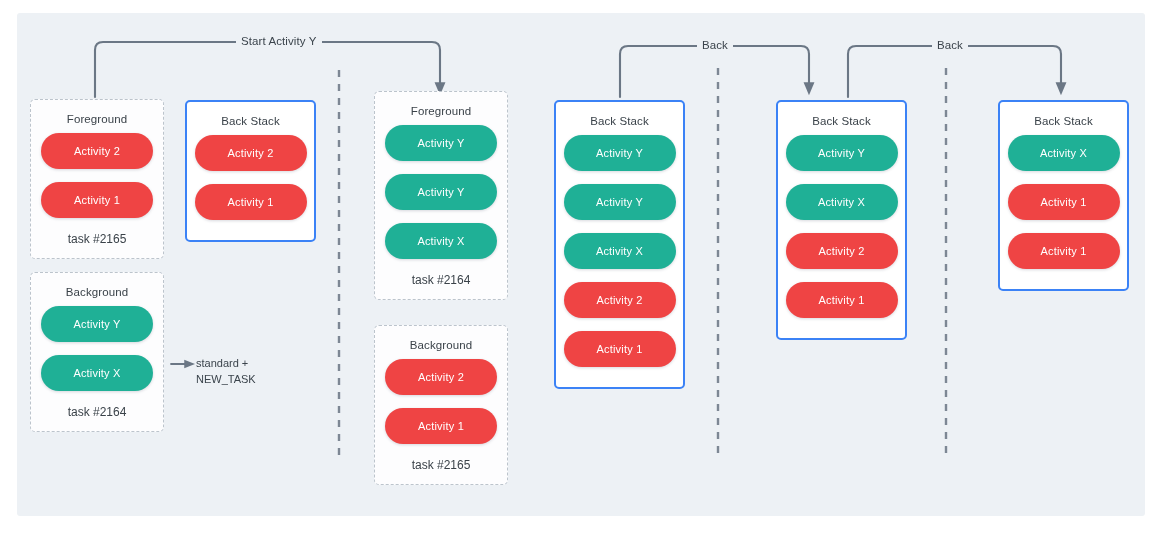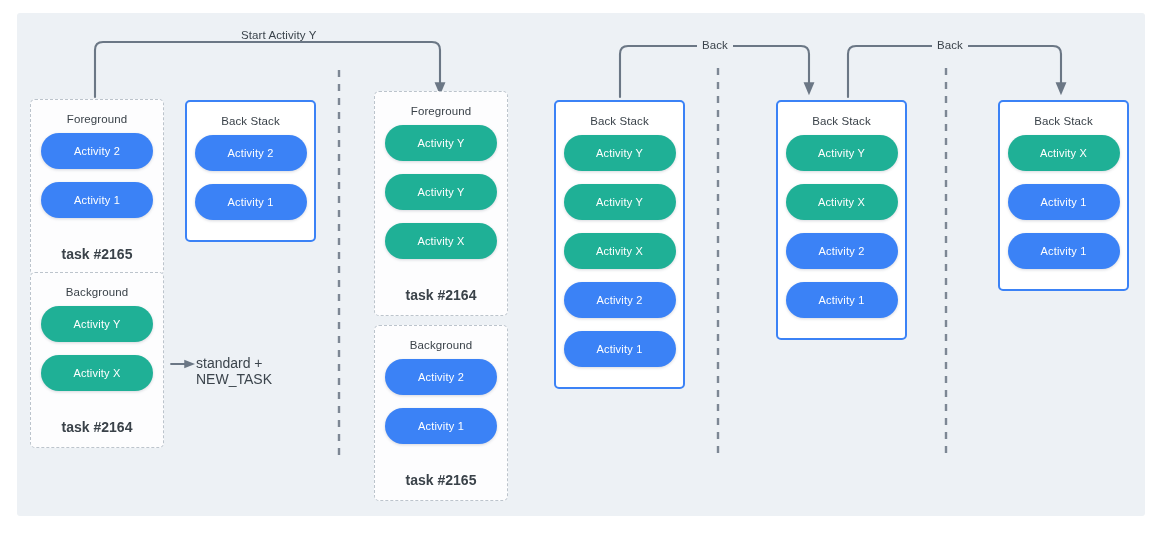--- a/index.html
+++ b/index.html
@@ -76,46 +76,45 @@
     display: flex;
     align-items: center;
     justify-content: center;
     color: #ffffff;
     font-size: 11px;
     letter-spacing: 0.2px;
     margin-bottom: 13px;
     box-shadow: 0 1px 3px rgba(40, 45, 70, 0.18);
     white-space: nowrap;
   }
-  .pill.purple { background: #3b82f6; text-align: center; }
+  .pill.purple { background: #ef4444; text-align: center; }
   .pill.teal   { background: #1fb096; }
 
   .task-label {
-    font-size: 14px;
+    font-size: 12px;
     color: #3a4249;
-    margin-top: 15px;
+    margin-top: 1px;
     margin-bottom: 12px;
     white-space: nowrap;
-    font-weight: bold;
   }
 
   
   .edge-label {
     position: absolute;
     font-size: 11.5px;
     color: #3b444c;
     background: #edf1f5;
     padding: 0 5px;
     white-space: nowrap;
     letter-spacing: 0.1px;
   }
 
   .note-text {
     position: absolute;
-    font-size: 14px;
+    font-size: 11px;
     color: #3b444c;
     line-height: 16px;
     white-space: nowrap;
   }
 </style>
 </head>
 <body>
 
 <div id="diagram-root">
 
@@ -137,21 +136,21 @@
 
     <path d="M848,97 L848,54 Q848,46 856,46 L1053,46 Q1061,46 1061,54 L1061,89" fill="none" stroke="#6b7785" stroke-width="2.1" stroke-linecap="round" marker-end="url(#arrowhead)"></path>
 
     <path d="M171,364 L190,364" fill="none" stroke="#6b7785" stroke-width="1.8" stroke-linecap="round" marker-end="url(#arrowhead-sm)"></path>
 
     <line x1="339" y1="70" x2="339" y2="462" stroke="#7d8794" stroke-width="2.4" stroke-dasharray="7 7"></line>
     <line x1="718" y1="68" x2="718" y2="458" stroke="#7d8794" stroke-width="2.4" stroke-dasharray="7 7"></line>
     <line x1="946" y1="68" x2="946" y2="458" stroke="#7d8794" stroke-width="2.4" stroke-dasharray="7 7"></line>
   </svg>
 
-  <div class="edge-label" style="left:236px; top:29px;">Start Activity Y</div>
+  <div class="edge-label" style="left:236px; top:35px;">Start Activity Y</div>
   <div class="edge-label" style="left:697px; top:39px;">Back</div>
   <div class="edge-label" style="left:932px; top:39px;">Back</div>
 
   <div class="note-text" style="left:196px; top:355px;">
     <div>standard +</div>
     <div>NEW_TASK</div>
   </div>
 
   <div class="stack-box dashed" style="left:30px; top:99px; width:134px;">
     <div class="stack-title">Foreground</div>

